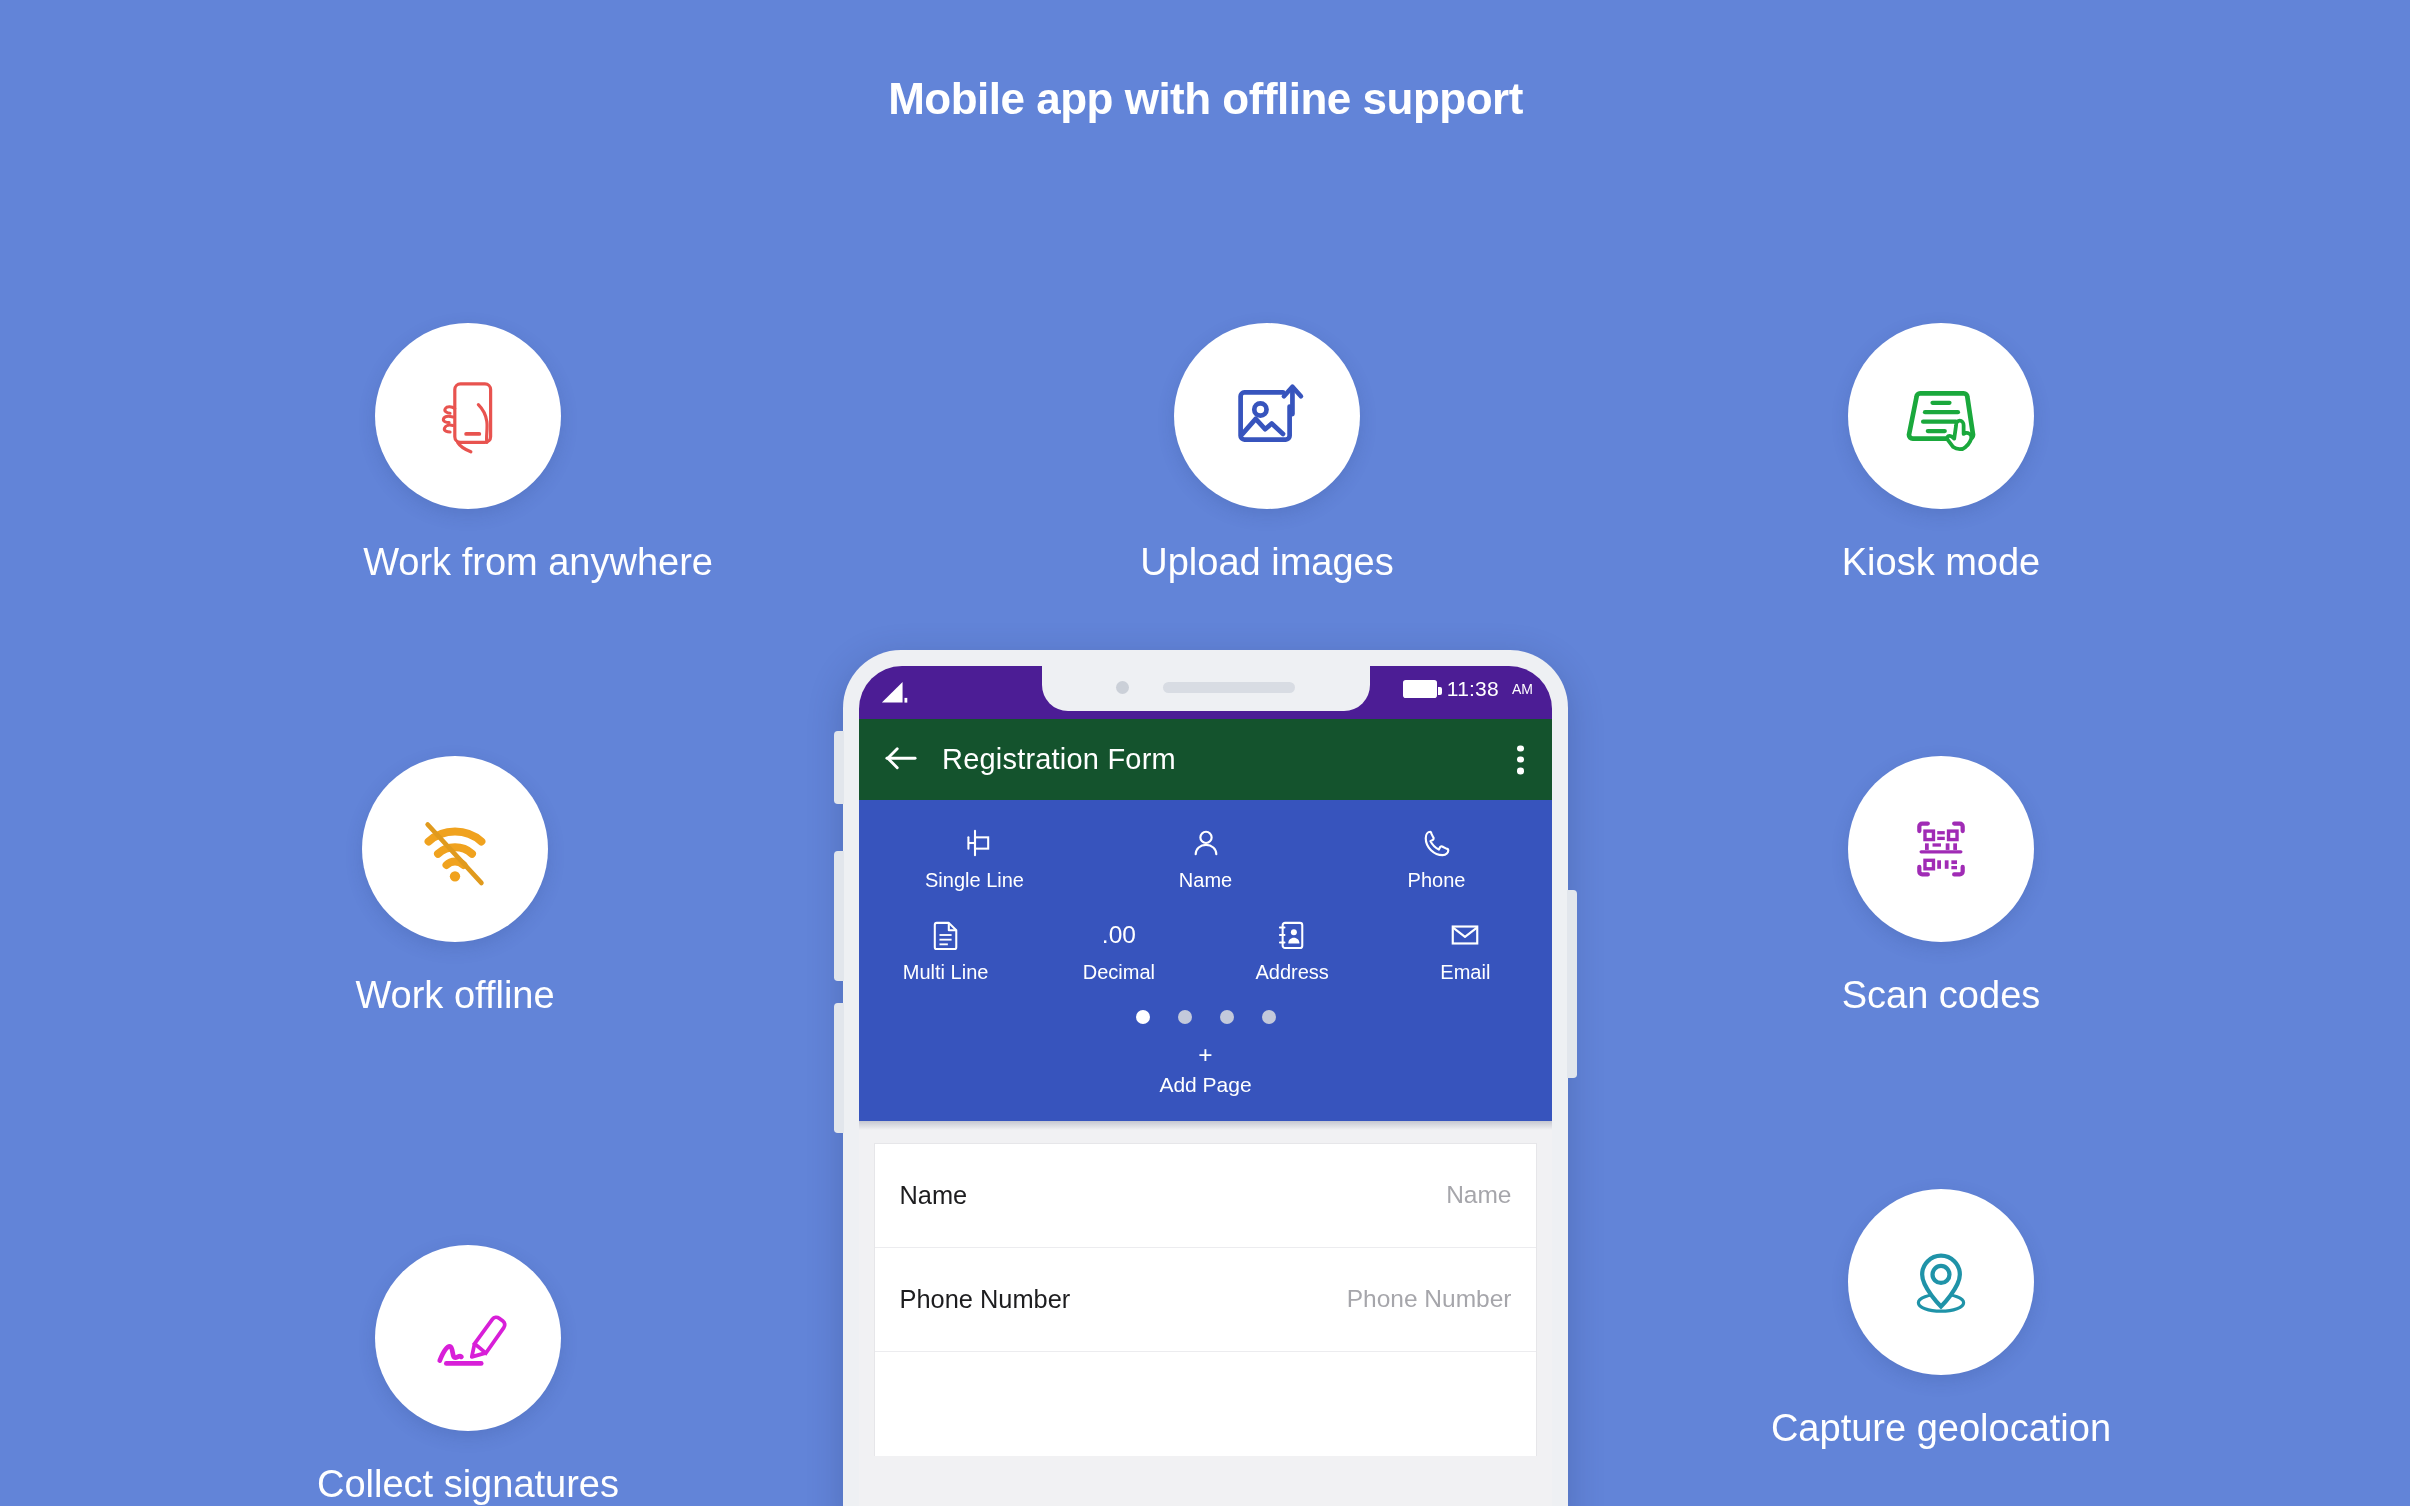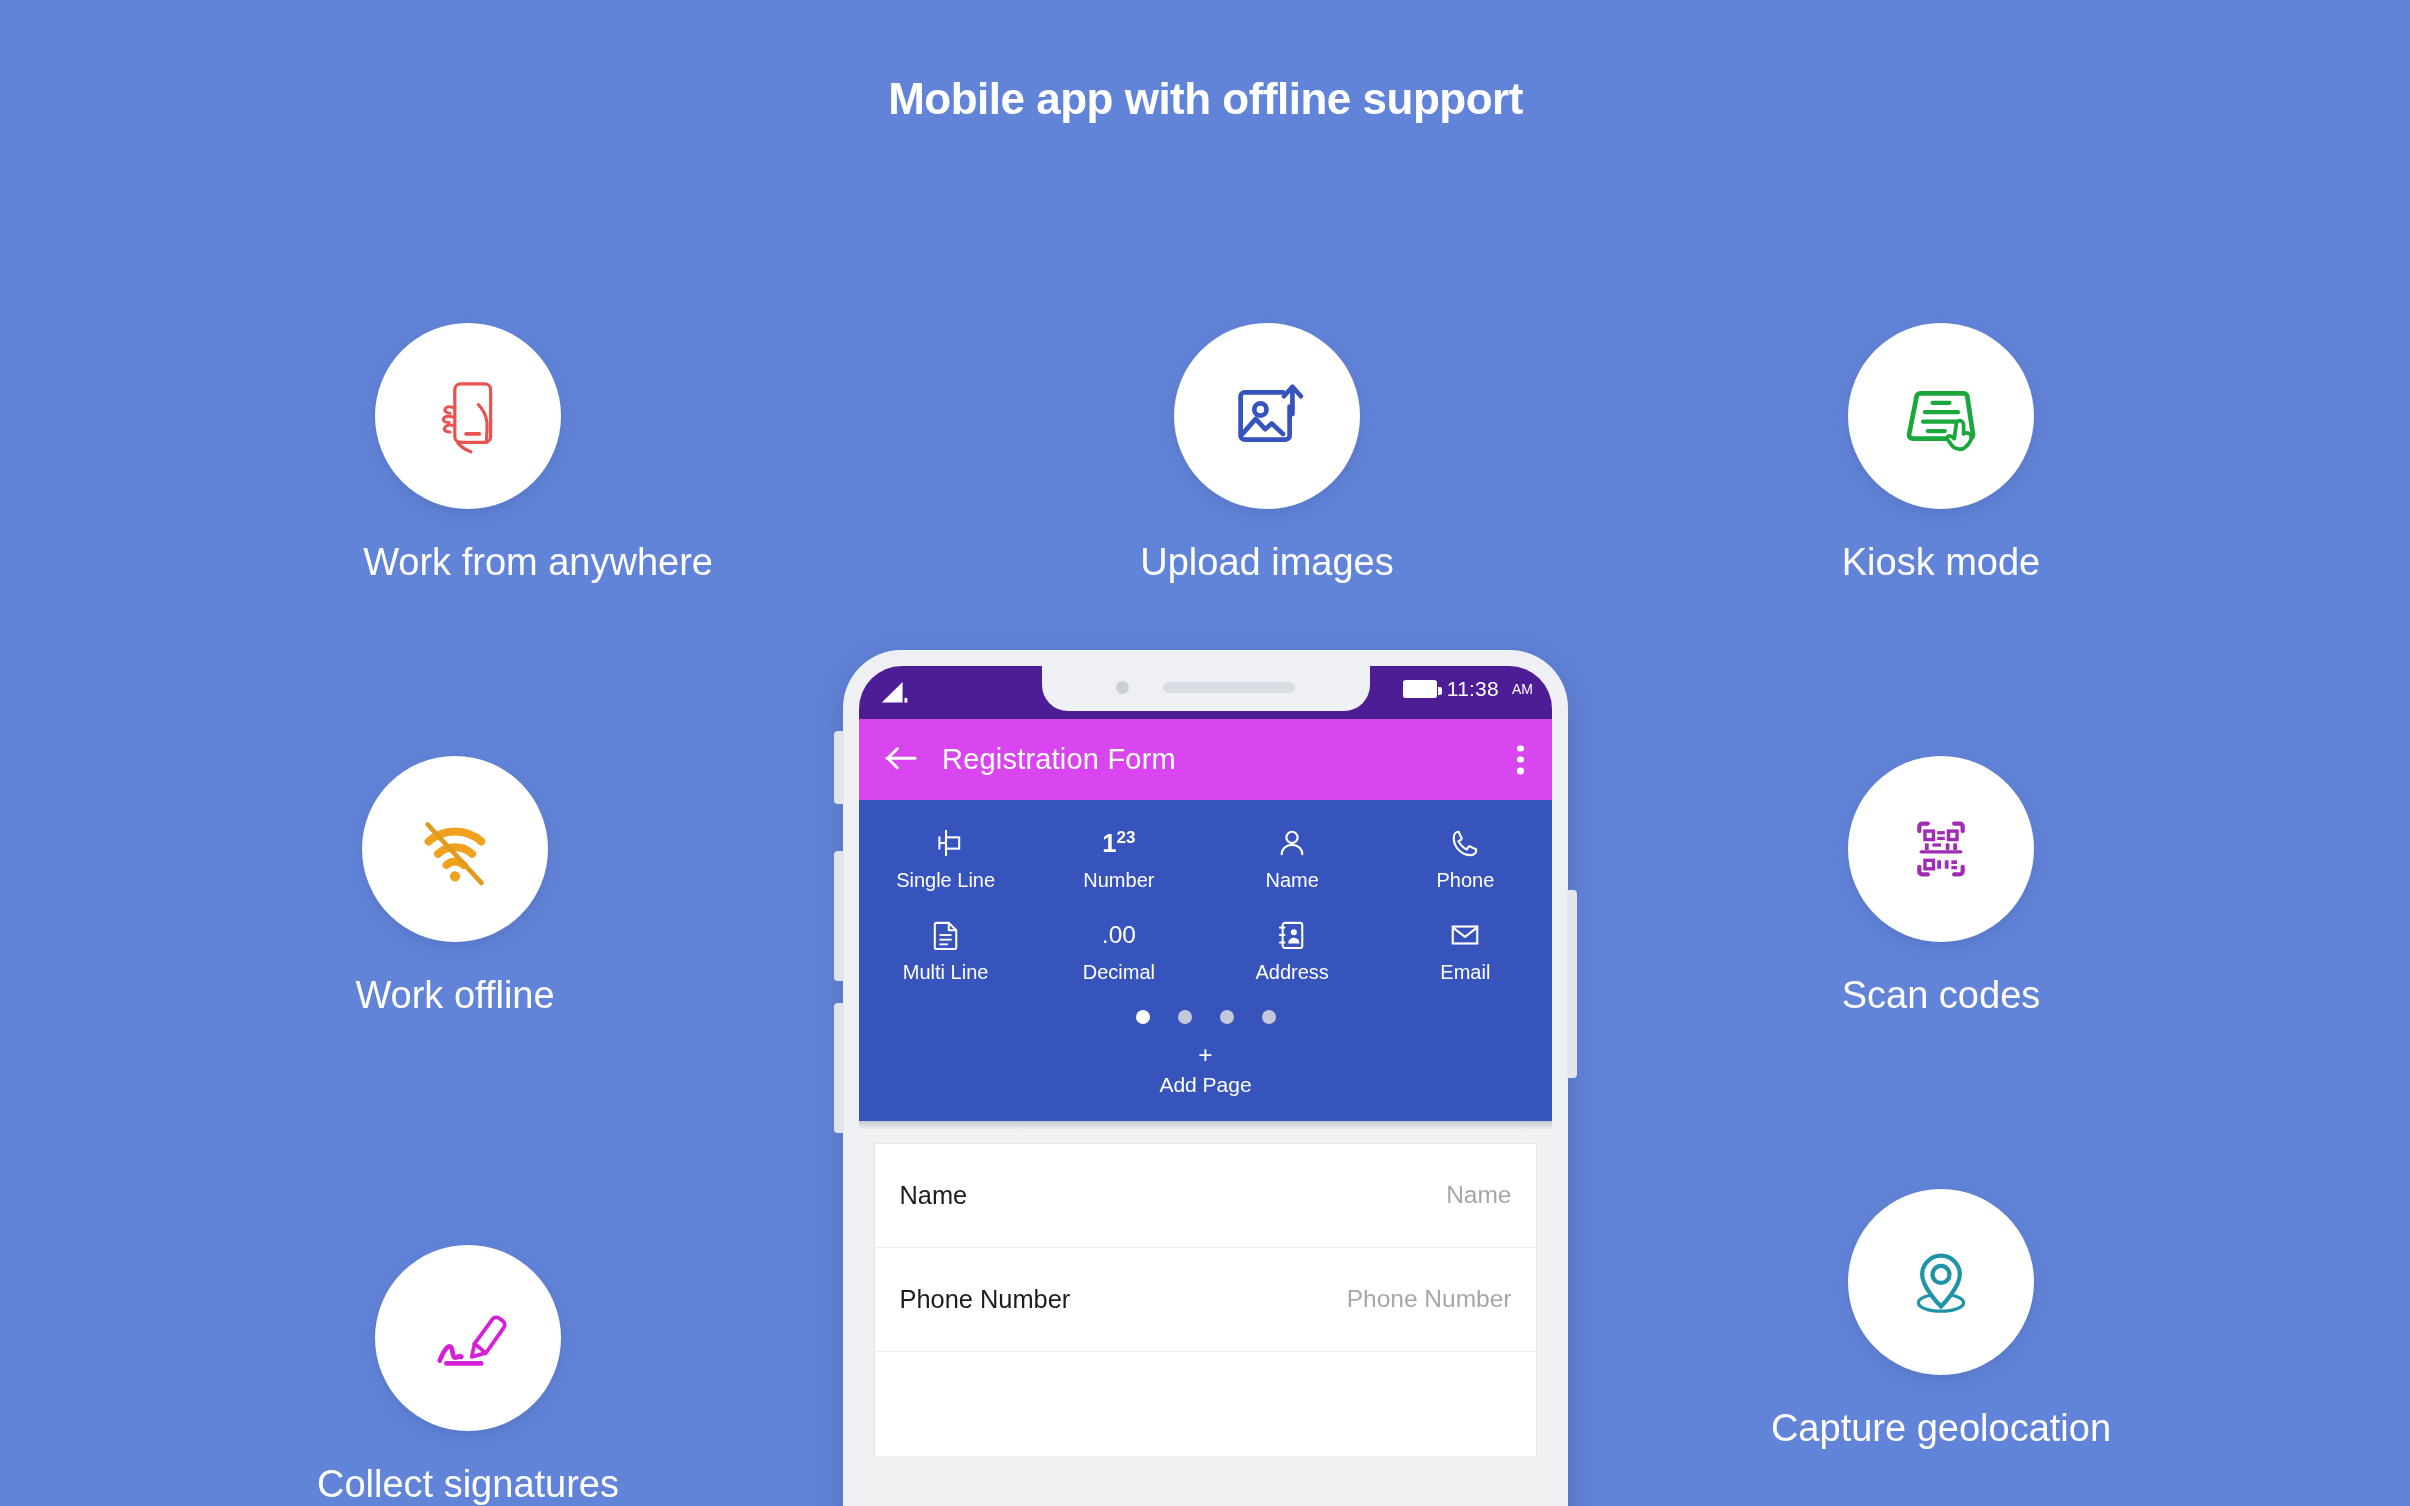--- a/index.html
+++ b/index.html
@@ -153,21 +153,21 @@
   }
   .speaker {
     width: 132px; height: 11.3px;
     border-radius: 5.6px;
     background: #d8dce3;
   }
 
   
   .appbar {
     height: 81px;
-    background: #d946ef;
+    background: #14532d;
     display: flex;
     align-items: center;
     padding: 0 24.5px;
     position: relative;
   }
   .back-arrow { flex: 0 0 auto; cursor: pointer; }
   .appbar-title {
     color: #ffffff;
     font-size: 29px;
     font-weight: 500;
@@ -475,26 +475,20 @@
                   <line x1="17" y1="4" x2="17" y2="30" stroke="#fff" stroke-width="2.2" stroke-linecap="round"></line>
                   <rect x="17" y="11" width="14" height="12" stroke="#fff" stroke-width="2.2"></rect>
                   <line x1="10" y1="11" x2="10" y2="23" stroke="#fff" stroke-width="2.2" stroke-linecap="round"></line>
                   <line x1="10" y1="17" x2="17" y2="17" stroke="#fff" stroke-width="2.2"></line>
                 </svg>
               </span>
               <div class="plabel">Single Line</div>
             </div>
             <div class="pcell">
               <span class="picon">
-                <span class="num-glyph"><span>1</span><sup>23</sup></span>
-              </span>
-              <div class="plabel">Number</div>
-            </div>
-            <div class="pcell">
-              <span class="picon">
                 <svg width="30" height="32" viewBox="0 0 32 34" fill="none">
                   <circle cx="16" cy="11" r="6" stroke="#fff" stroke-width="2.3"></circle>
                   <path d="M5 29c0-6 5-10 11-10s11 4 11 10" stroke="#fff" stroke-width="2.3" stroke-linecap="round"></path>
                 </svg>
               </span>
               <div class="plabel">Name</div>
             </div>
             <div class="pcell">
               <span class="picon">
                 <svg width="30" height="32" viewBox="0 0 32 34" fill="none">

